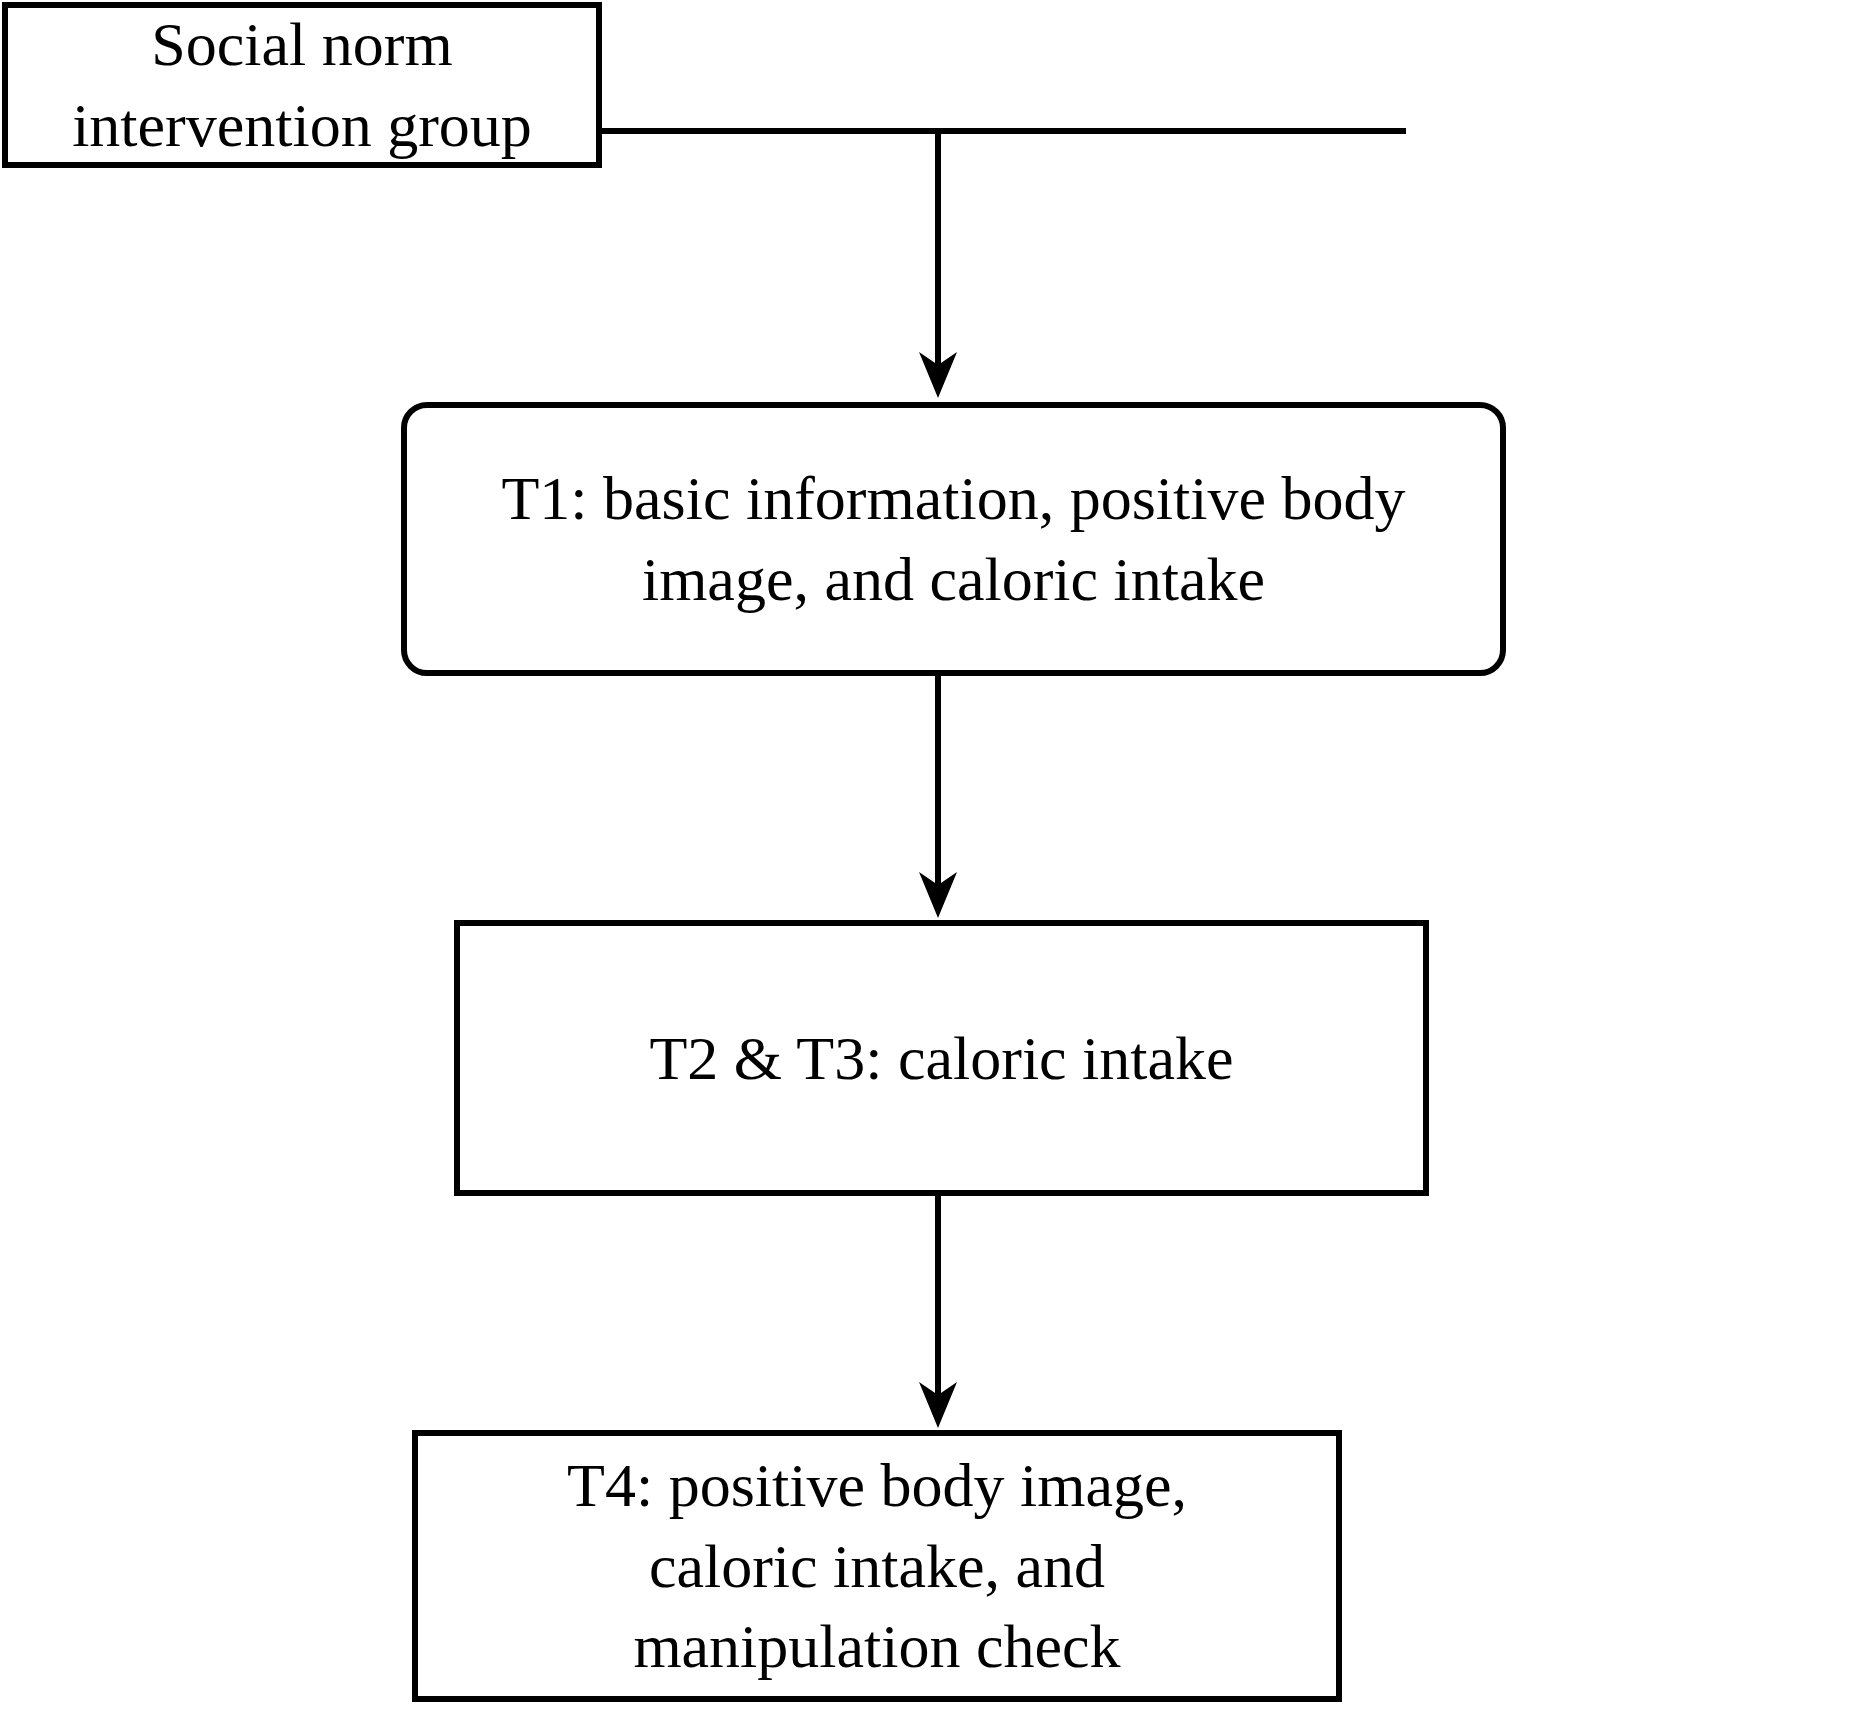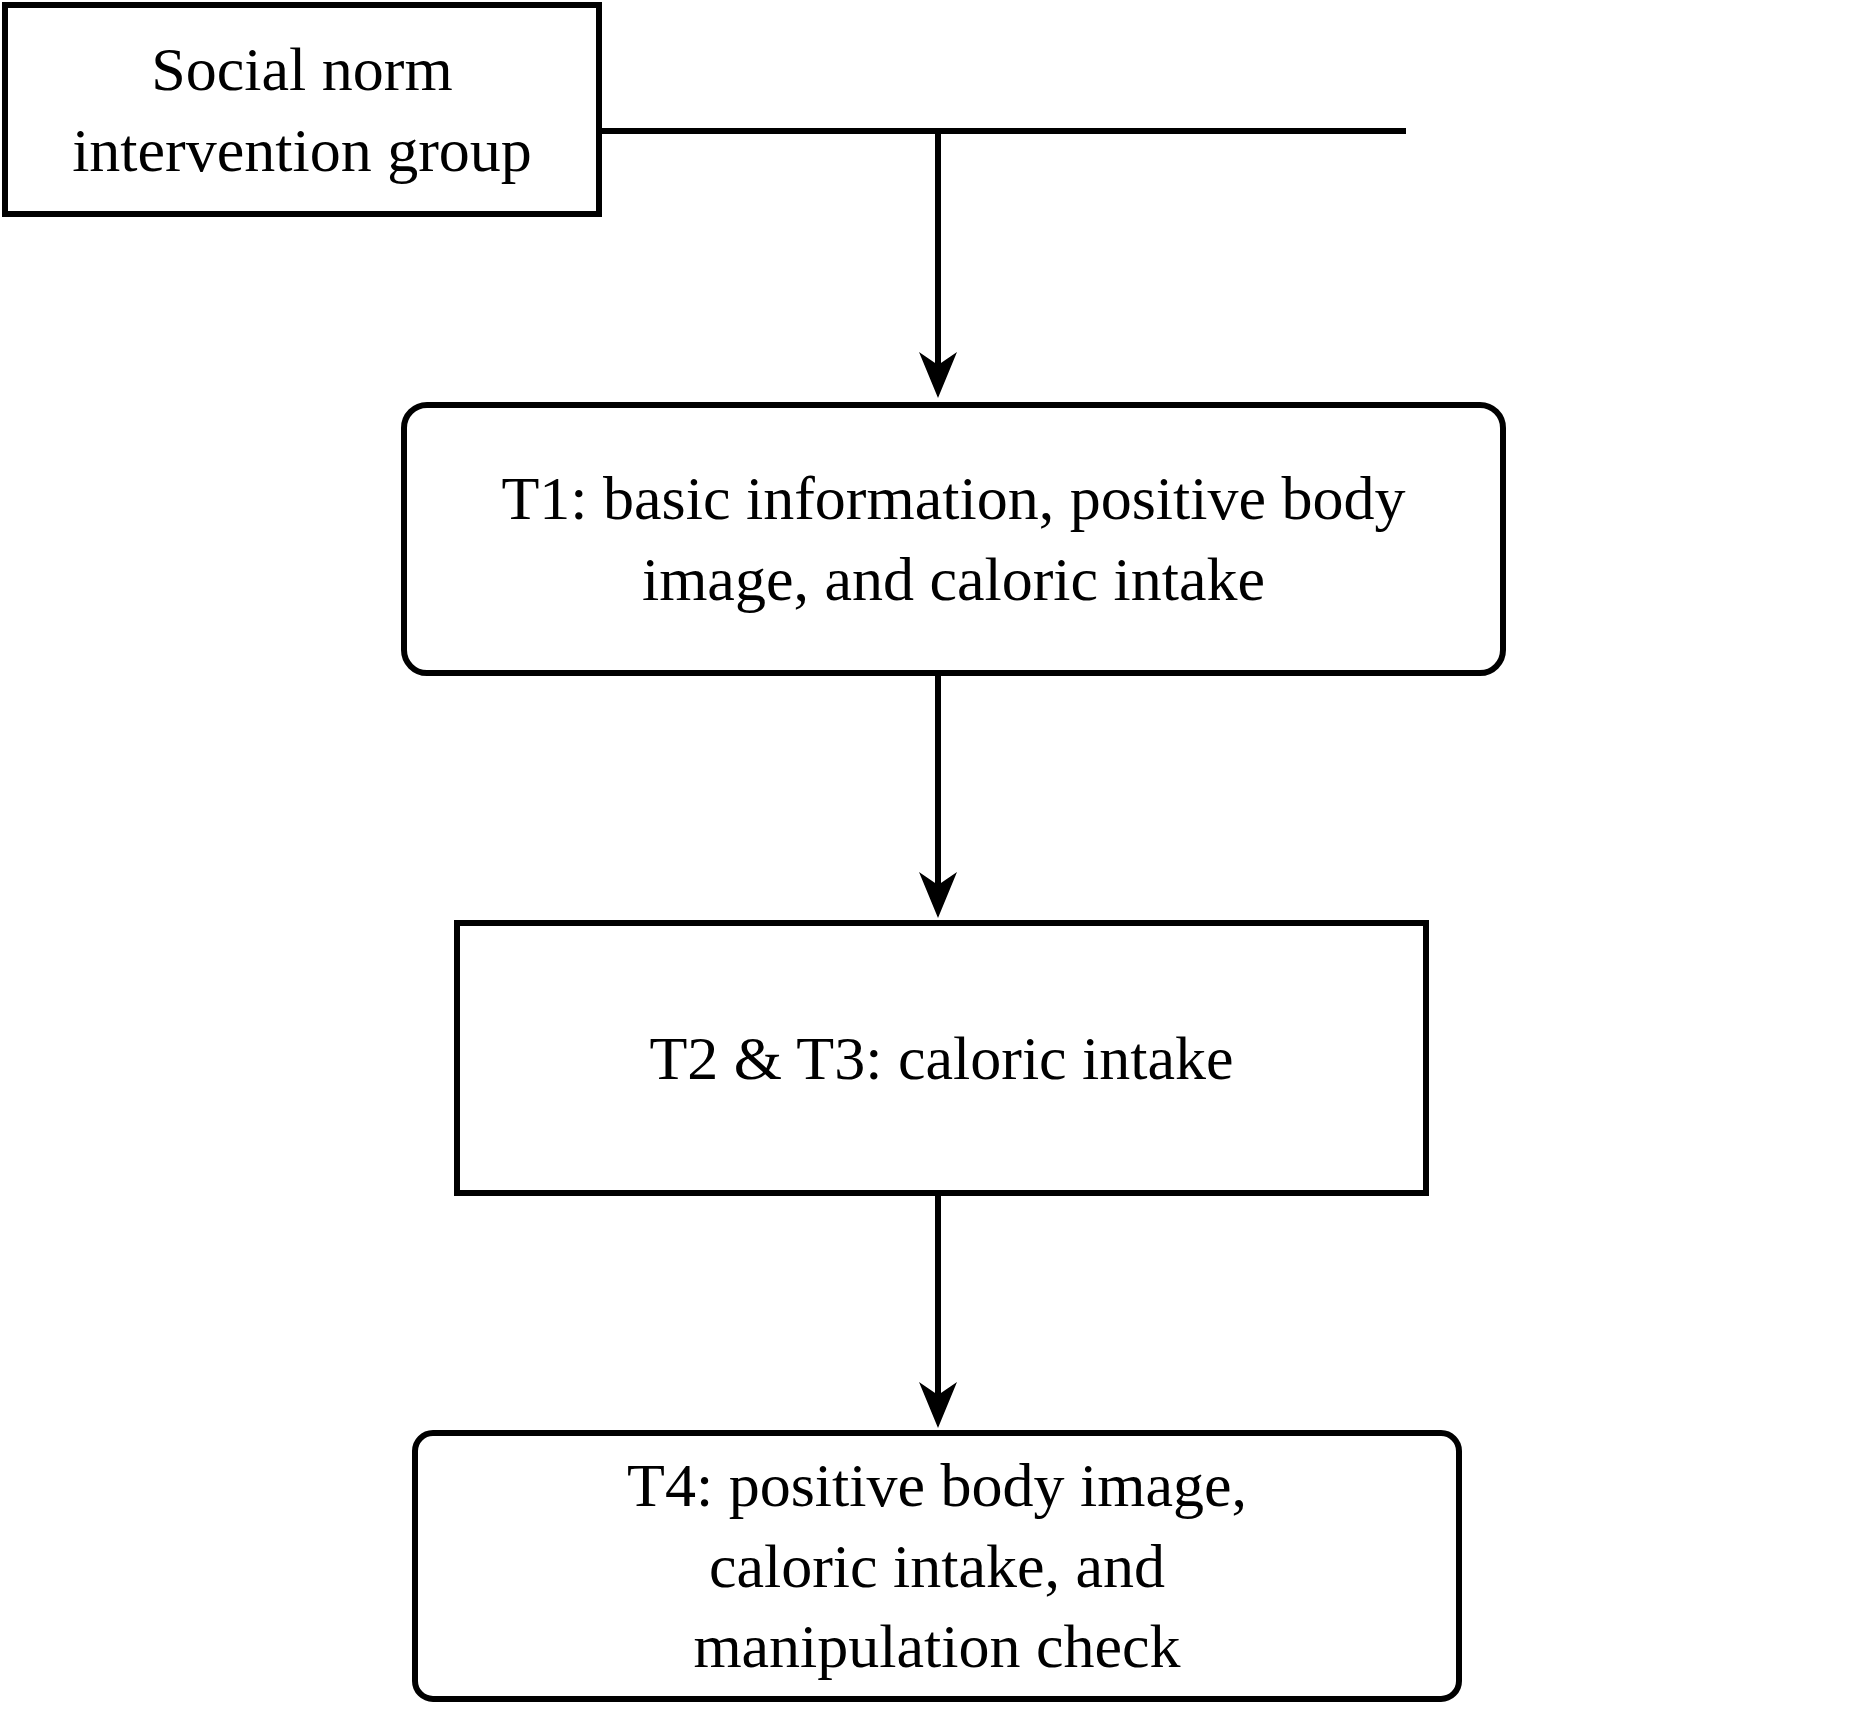--- a/index.html
+++ b/index.html
@@ -35,25 +35,25 @@
   }
   .arrowhead {
     position: absolute;
     width: 38px;
     height: 46px;
     background: #000000;
     clip-path: polygon(50% 100%, 0% 0%, 50% 28%, 100% 0%);
   }
 
   
-  #node-social   { left: 2px;    top: 2px;    width: 600px; height: 215px; }
+  #node-social   { left: 2px;    top: 2px;    width: 600px; height: 166px; }
   #node-control  { left: 1404px; top: 12px;   width: 464px; height: 220px; }
   #node-t1       { left: 401px;  top: 402px;  width: 1105px; height: 274px; border-radius: 26px; }
   #node-t2t3     { left: 454px;  top: 920px;  width: 975px;  height: 276px; }
-  #node-t4       { left: 412px;  top: 1430px; width: 1050px; height: 272px; border-radius: 21px; }
+  #node-t4       { left: 412px;  top: 1430px; width: 930px; height: 272px; }
 
   
   #conn-top      { left: 600px; top: 128px;  width: 806px; height: 6px; }
   #shaft-1       { left: 935px; top: 128px;  width: 6px;  height: 240px; }
   #head-1        { left: 919px; top: 352px; }
   #shaft-2       { left: 935px; top: 674px;  width: 6px;  height: 214px; }
   #head-2        { left: 919px; top: 872px; }
   #shaft-3       { left: 935px; top: 1194px; width: 6px;  height: 204px; }
   #head-3        { left: 919px; top: 1382px; }
 </style>

